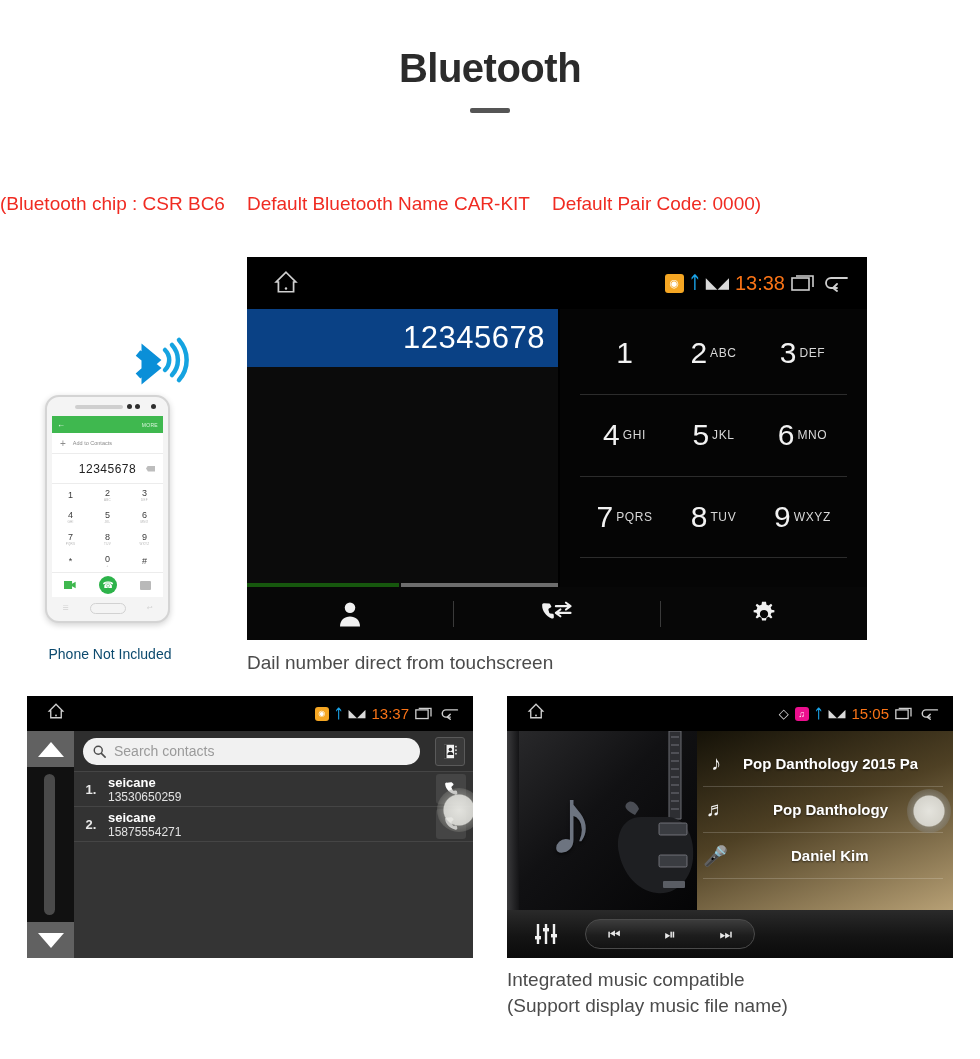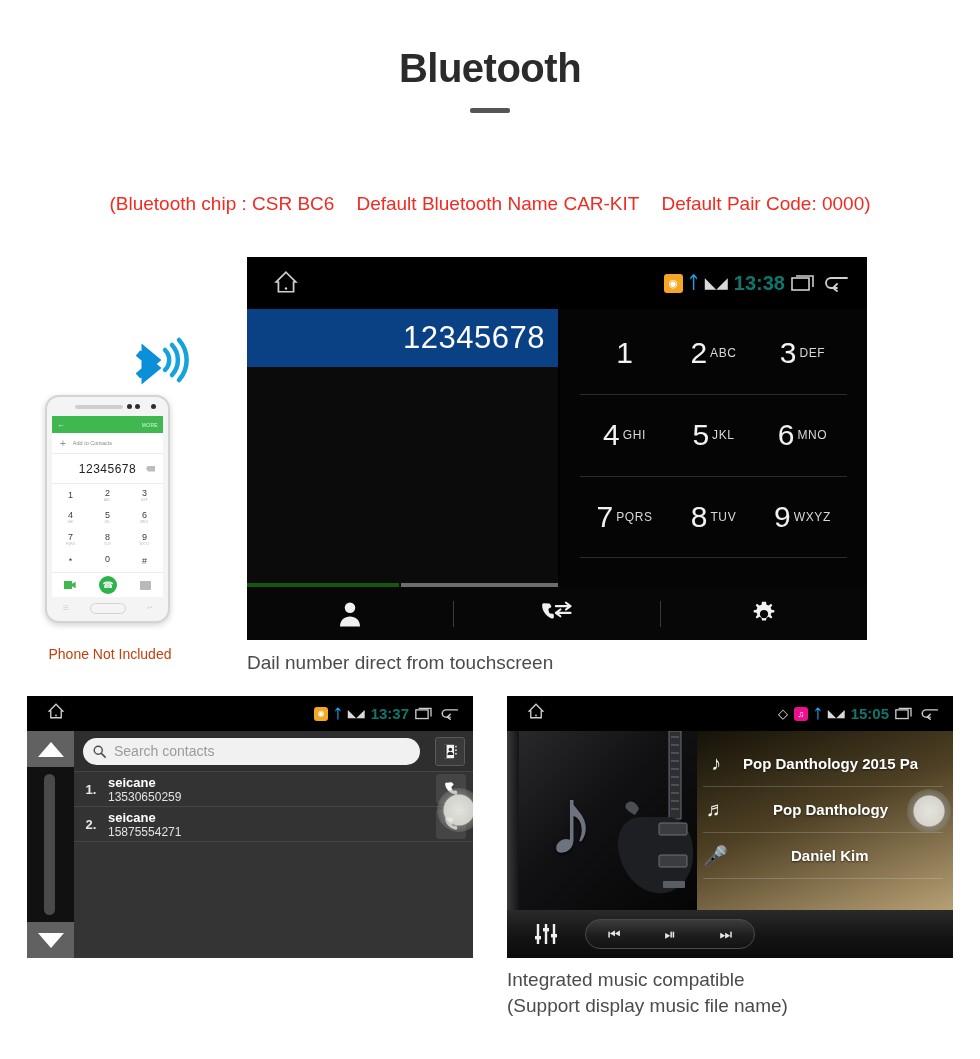--- a/index.html
+++ b/index.html
@@ -20,34 +20,34 @@
   .hdr-rule {
     position:absolute; top:108px; left:470px; width:40px; height:5px;
     background:#555; border-radius:2px;
   }
   .hdr-sub {
     position:absolute; top:130px; left:40px; width:900px;
     text-align:center; font-size:20px; color:#6d6d6d; line-height:29px;
   }
   .hdr-red {
     position:absolute; top:193px; left:0; width:980px;
-    text-align:center; font-size:19px; color:#f02b22; white-space:nowrap;
+    text-align:left; font-size:19px; color:#f02b22; white-space:nowrap;
   }
   .hdr-red span { display:inline-block; }
   .hdr-red .gap { width:22px; }
 
   
   .statusbar {
     position:absolute; left:0; top:0; width:100%;
     background:#000; display:flex; align-items:center;
   }
   .sb-home { position:absolute; color:#cfcfcf; }
   .sb-right { position:absolute; right:0; top:0; height:100%;
     display:flex; align-items:center; gap:6px; }
-  .sb-clock { color:#0f766e; font-weight:bold; }
+  .sb-clock { color:#f97316; font-weight:normal; }
   .icon-orange {
     background:#f5a623; border-radius:3px; display:inline-flex;
     align-items:center; justify-content:center; color:#fff;
   }
   .icon-pink {
     background:#ec0f8e; border-radius:3px; display:inline-flex;
     align-items:center; justify-content:center; color:#fff;
   }
   .bt-badge { color:#1aa3e8; font-weight:bold; }
 
@@ -154,21 +154,21 @@
   .ph-kb { width:11px; height:9px; background:#b9b9b9; border-radius:1px; }
   .phone-navbar {
     position:absolute; left:5px; top:200px; width:111px; height:22px;
     display:flex; align-items:center; justify-content:space-around;
   }
   .ph-homebtn { width:36px; height:11px; border:1.5px solid #d2d2d2; border-radius:6px; }
   .ph-soft { color:#d2d2d2; font-size:7px; }
   .bt-logo { position:absolute; left:118px; top:332px; width:78px; height:58px; }
   .phone-caption {
     position:absolute; left:10px; top:646px; width:200px; text-align:center;
-    font-size:14px; color:#c2410c;
+    font-size:14px; color:#0c4a6e;
   }
 
   
   .cap {
     position:absolute; text-align:left; font-size:19px; color:#4b4b4b; line-height:26px;
   }
 
   
   .dev-contacts {
     position:absolute; left:27px; top:696px; width:446px; height:262px;

